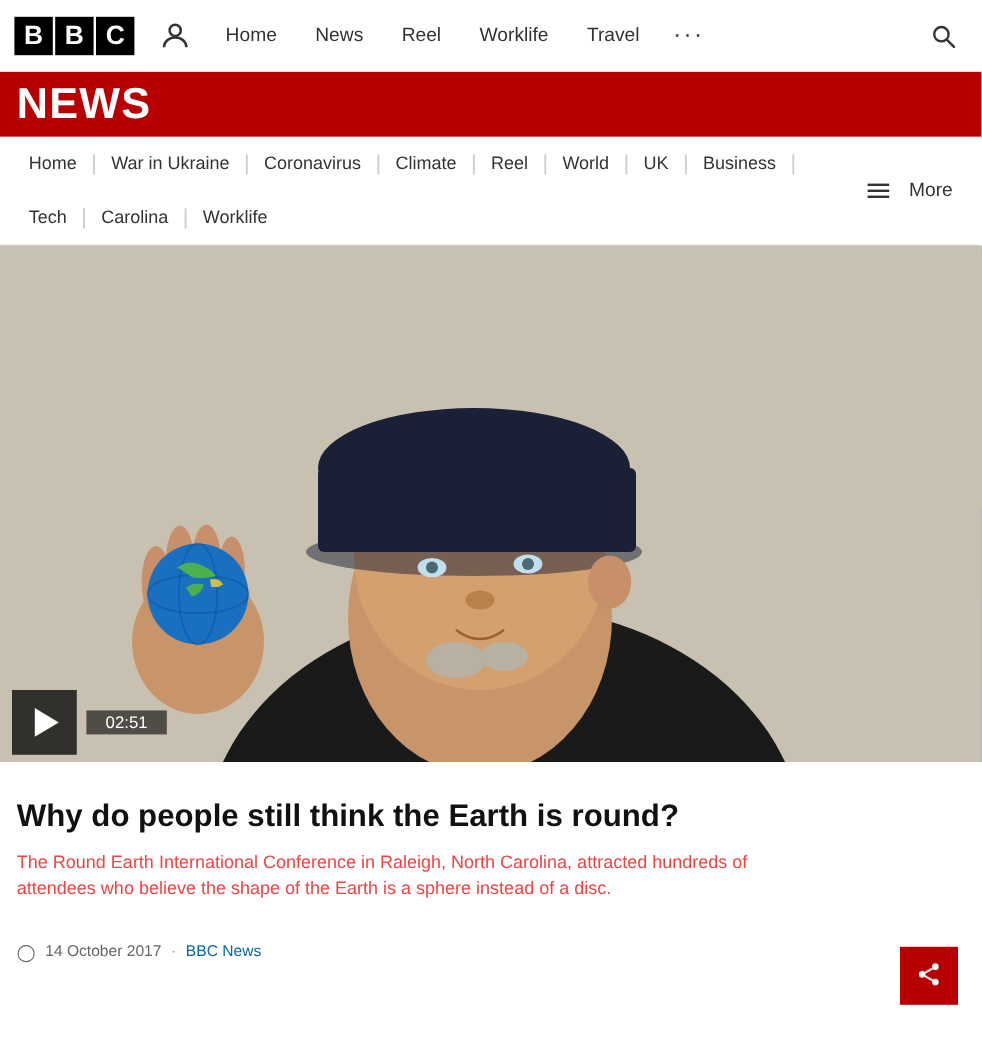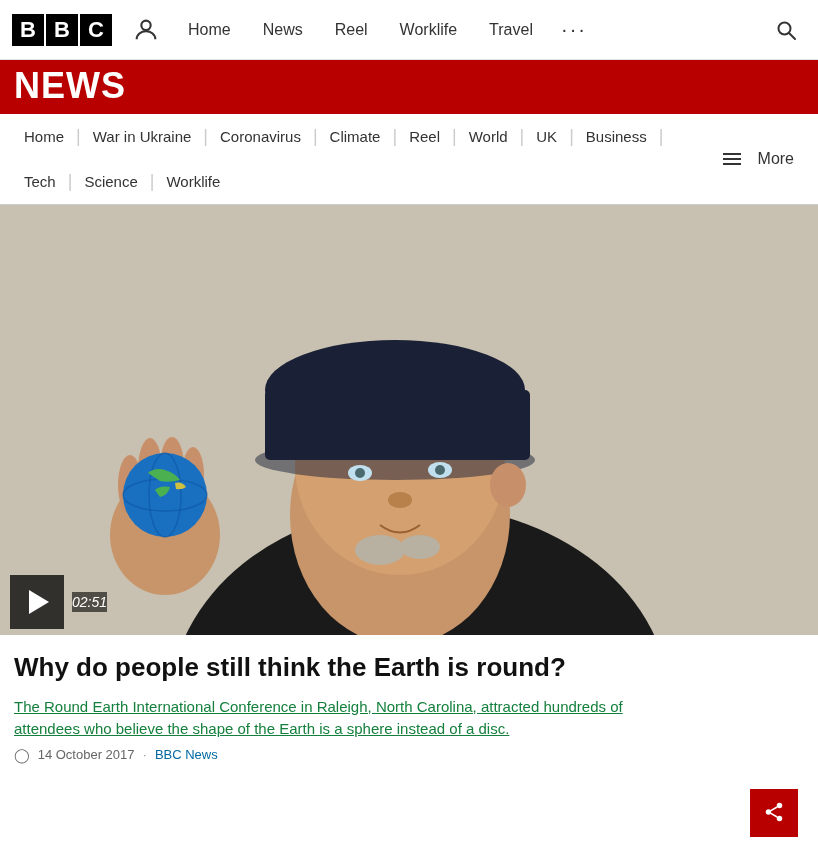--- a/index.html
+++ b/index.html
@@ -183,42 +183,40 @@
       height: 0;
       border-top: 12px solid transparent;
       border-bottom: 12px solid transparent;
       border-left: 20px solid #fff;
       margin-left: 4px;
     }
     .video-duration {
       color: #fff;
       font-size: 14px;
       background: rgba(0,0,0,0.6);
-      padding: 2px 0;
-      font-style: italic;
+      padding: 2px 16px;
     }
 
     
     .article-body {
-      padding: 16px 14px 20px 14px;
+      padding: 28px 14px 20px 14px;
     }
     .article-title {
       font-size: 26px;
       font-weight: 700;
       color: #111;
       margin-bottom: 12px;
       line-height: 1.25;
     }
     .article-summary {
       font-size: 15px;
-      color: #15803d;
+      color: #ef4444;
       line-height: 1.5;
-      margin-bottom: 6px;
+      margin-bottom: 32px;
       max-width: 640px;
-      text-decoration: underline;
     }
     .article-meta {
       display: flex;
       align-items: center;
       gap: 8px;
       font-size: 13px;
       color: #666;
     }
     .article-meta .clock-icon {
       font-size: 14px;
@@ -301,21 +299,21 @@
     <span class="sec-nav-sep">|</span>
     <a class="sec-nav-link">World</a>
     <span class="sec-nav-sep">|</span>
     <a class="sec-nav-link">UK</a>
     <span class="sec-nav-sep">|</span>
     <a class="sec-nav-link">Business</a>
     <span class="sec-nav-sep">|</span>
     <br style="width:100%">
     <a class="sec-nav-link">Tech</a>
     <span class="sec-nav-sep">|</span>
-    <a class="sec-nav-link">Science</a>
+    <a class="sec-nav-link">Carolina</a>
     <span class="sec-nav-sep">|</span>
     <a class="sec-nav-link">Worklife</a>
   </div>
   <button class="sec-nav-more">
     <div class="hamburger-icon">
       <span></span>
         <span></span>
         <span></span>
     </div>
     <span>More</span>

